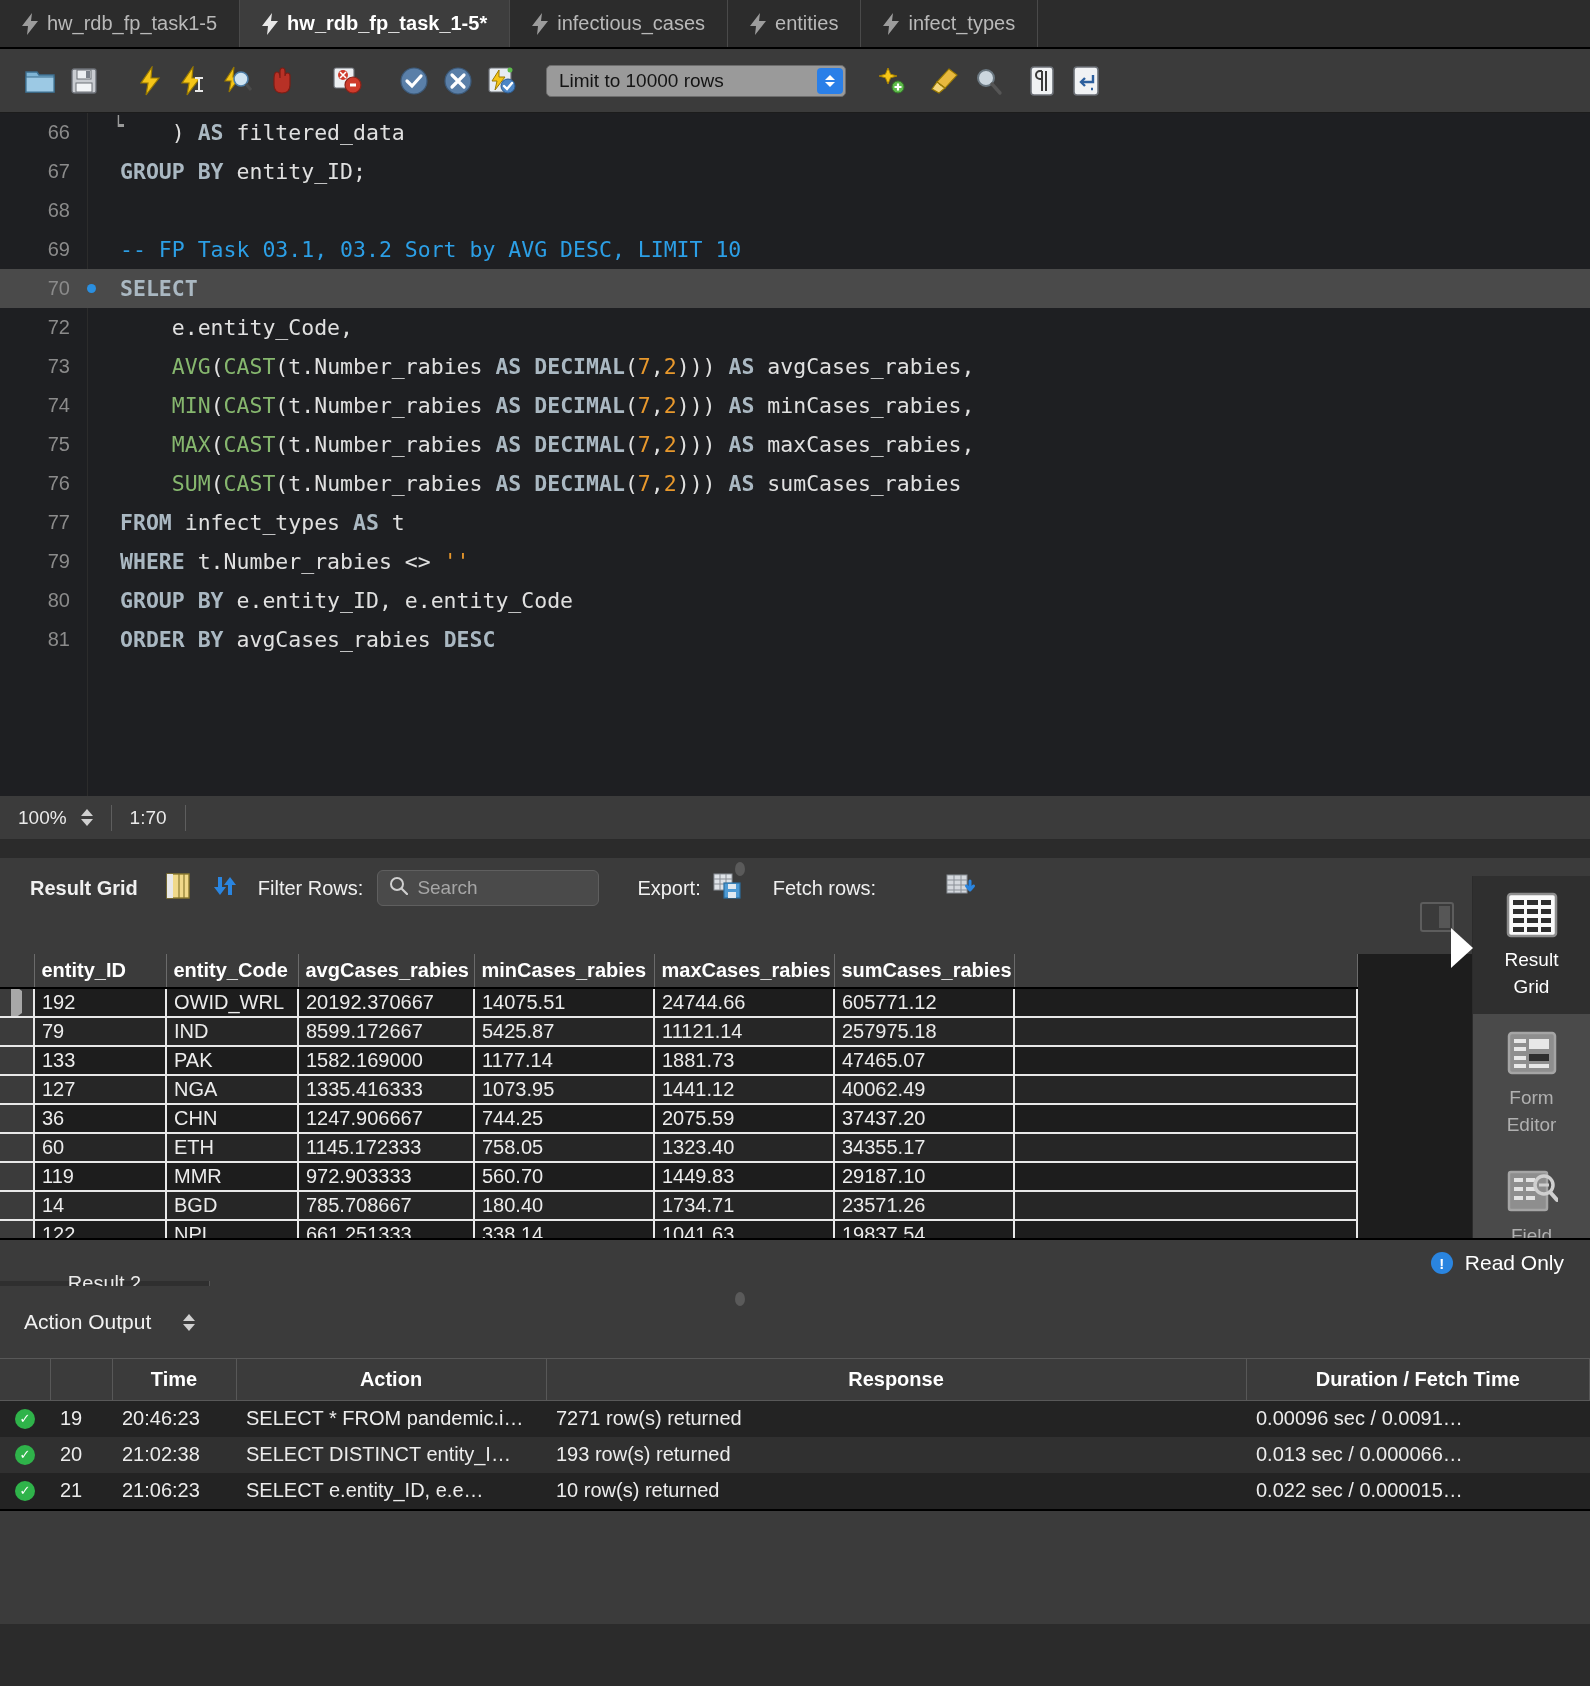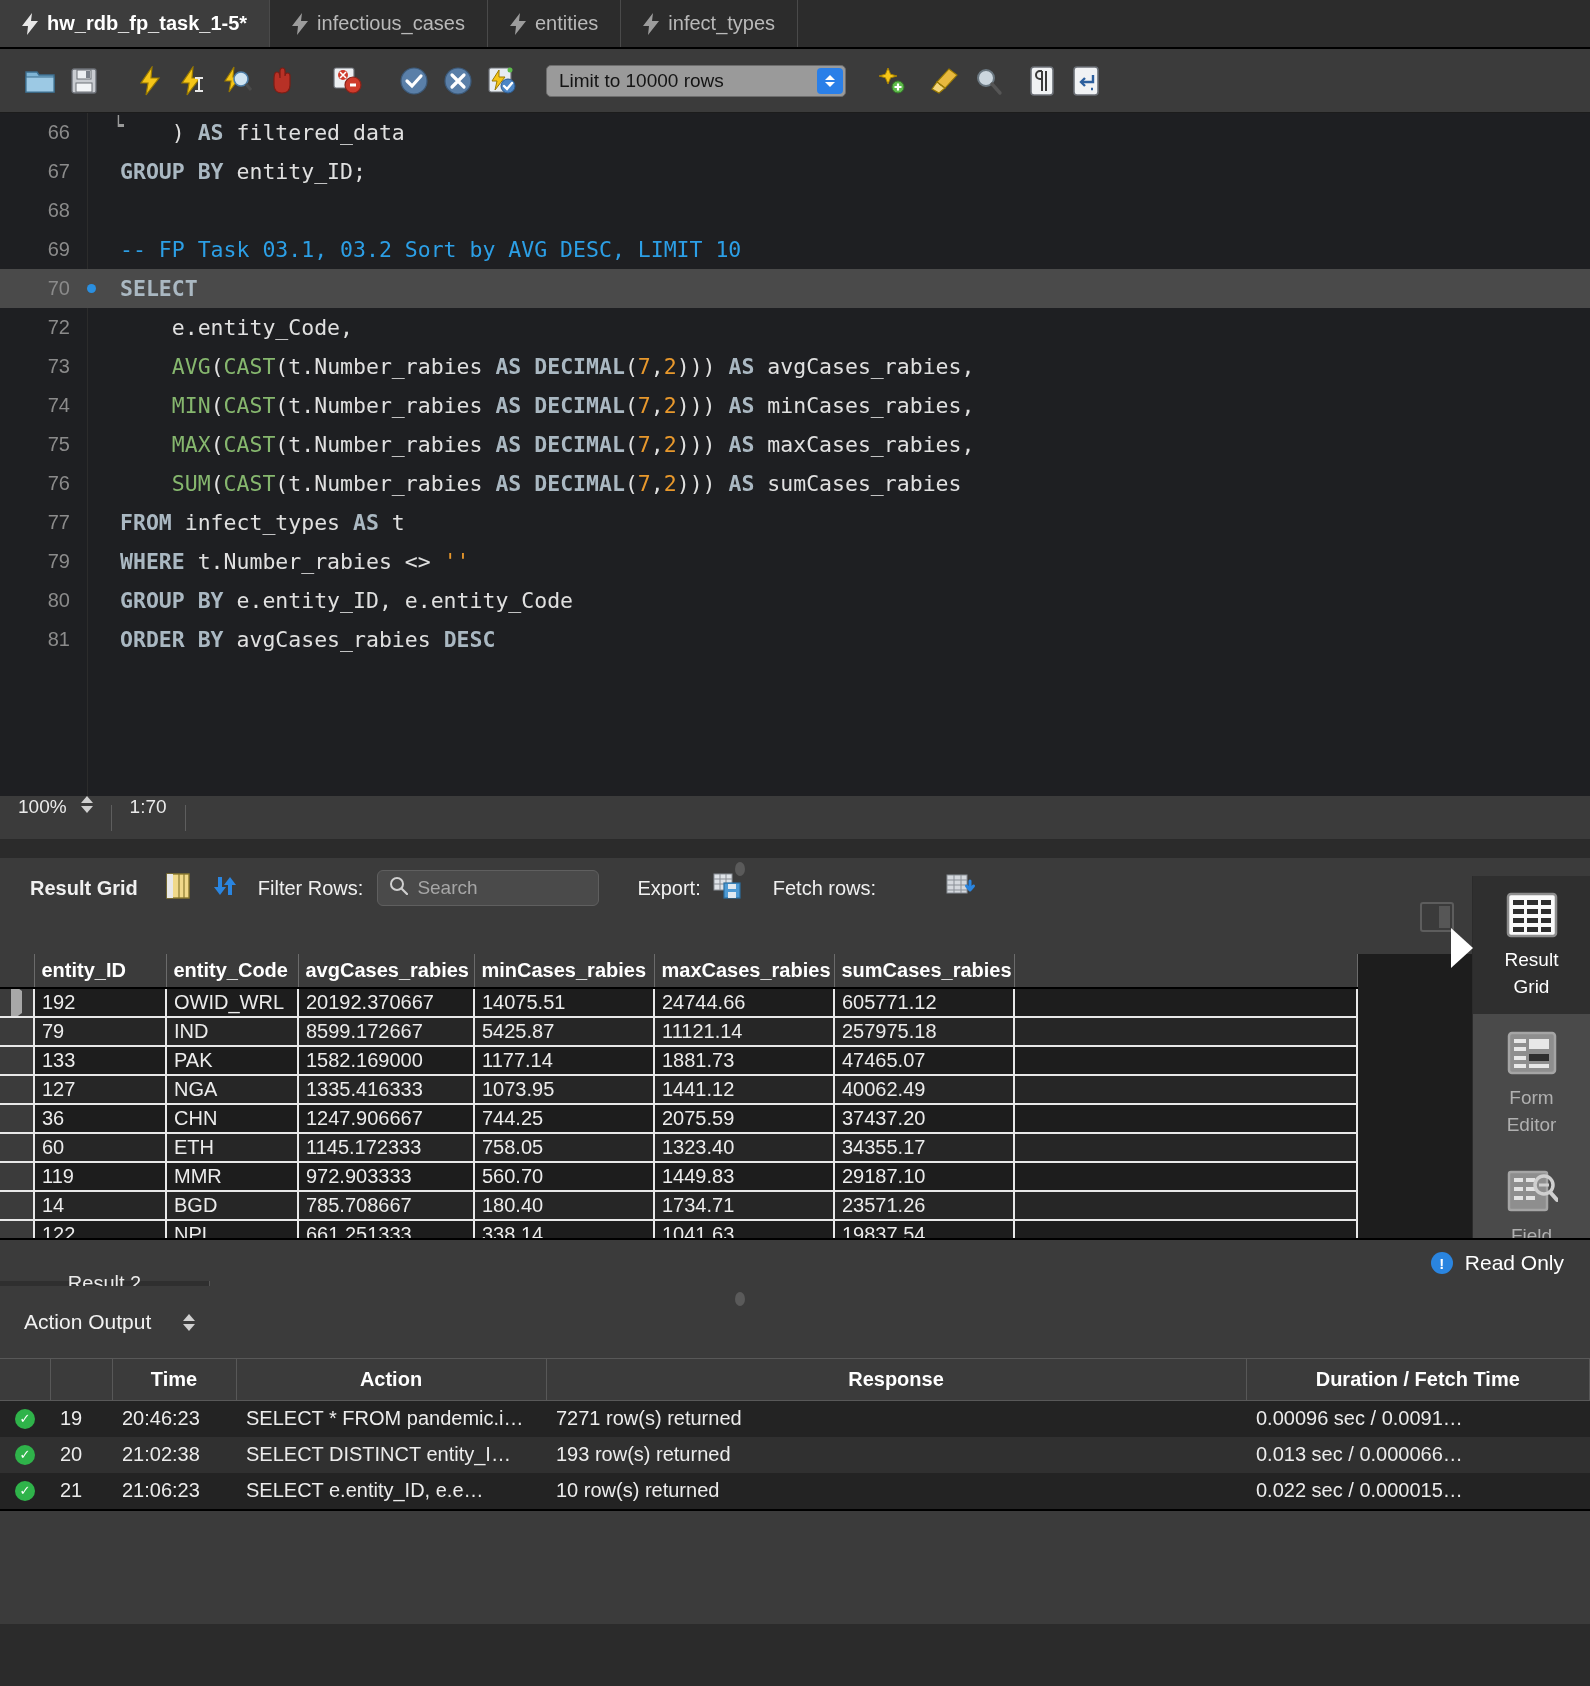--- a/index.html
+++ b/index.html
@@ -130,21 +130,21 @@
     font-family: "DejaVu Sans Mono", monospace;
   }
 
   
   #statusstrip {
     height: 44px; background: #3b3b3b;
     display: flex; align-items: center;
     color: #eaeaea; font-size: 19px;
     border-bottom: 1px solid #2a2a2a;
   }
-  #statusstrip .cell { padding: 0 18px; height: 100%; display: flex; }
+  #statusstrip .cell { padding: 0 18px; height: 100%; display: flex; align-items: center; }
   #statusstrip .div { width: 1px; height: 26px; background: #5e5e5e; }
   .stepper { display: flex; flex-direction: column; gap: 3px; margin-left: 14px; }
   .stepper .chv { border-left: 6px solid transparent; border-right: 6px solid transparent; }
   .stepper .chv-u { border-bottom: 7px solid #d0d0d0; }
   .stepper .chv-d { border-top: 7px solid #d0d0d0; }
 
   
   #resultwrap { position: relative; height: 428px; background: #3b3b3b; }
   #splitdot1 {
     position: absolute; left: 735px; top: 4px;
@@ -295,20 +295,26 @@
     background: #2fb34a; color: #fff; font-size: 13px;
     display: flex; align-items: center; justify-content: center;
     margin: 0 auto;
   }
   #aofoot { height: 64px; background: #3b3b3b; border-top: 2px solid #000; }
 </style>
 </head>
 <body>
 
 <div id="tabbar">
+    <div class="tab">
+      <svg class="bolt" width="16" height="22" viewBox="0 0 16 22">
+        <path d="M10 0L0 13h6L5 22 16 8h-7z" fill="#9c9c9c"></path>
+      </svg>
+      <span>hw_rdb_fp_task1-5</span>
+    </div>
     <div class="tab active">
       <svg class="bolt" width="16" height="22" viewBox="0 0 16 22">
         <path d="M10 0L0 13h6L5 22 16 8h-7z" fill="#e8e8e8"></path>
       </svg>
       <span>hw_rdb_fp_task_1-5*</span>
     </div>
     <div class="tab">
       <svg class="bolt" width="16" height="22" viewBox="0 0 16 22">
         <path d="M10 0L0 13h6L5 22 16 8h-7z" fill="#9c9c9c"></path>
       </svg>

